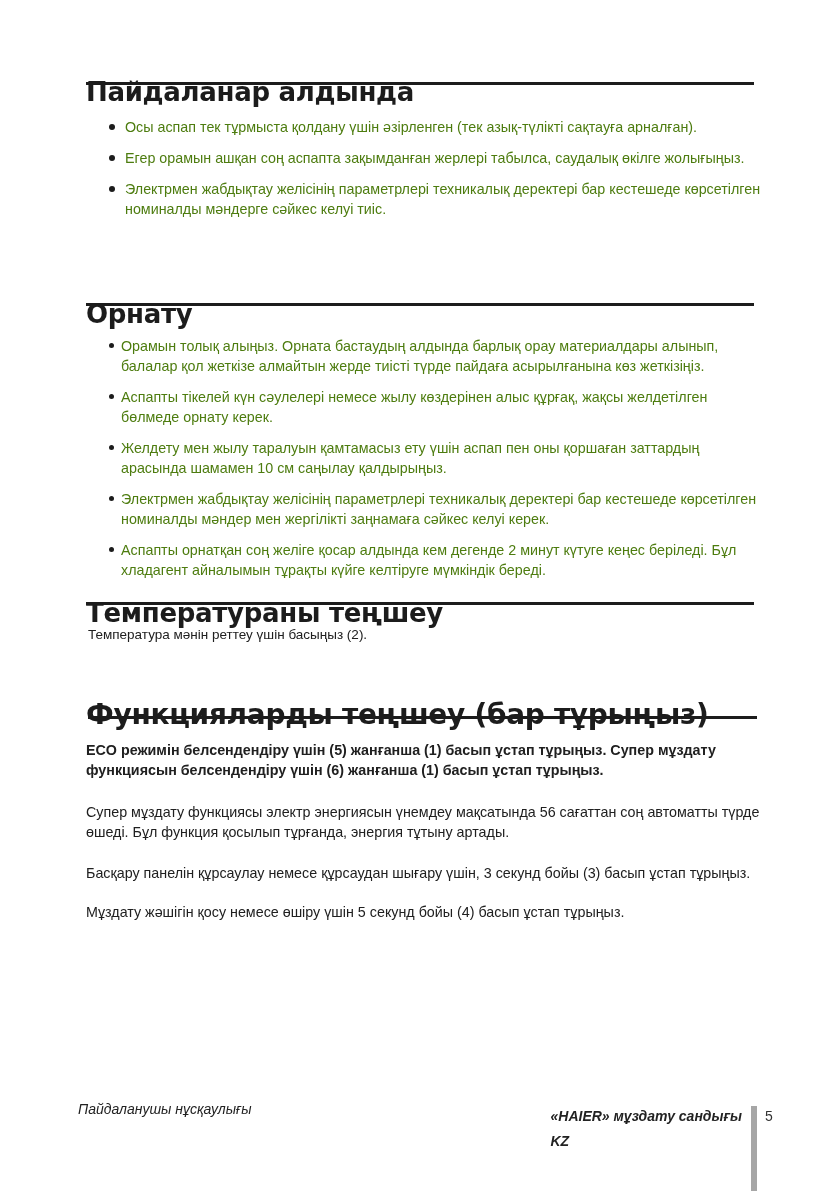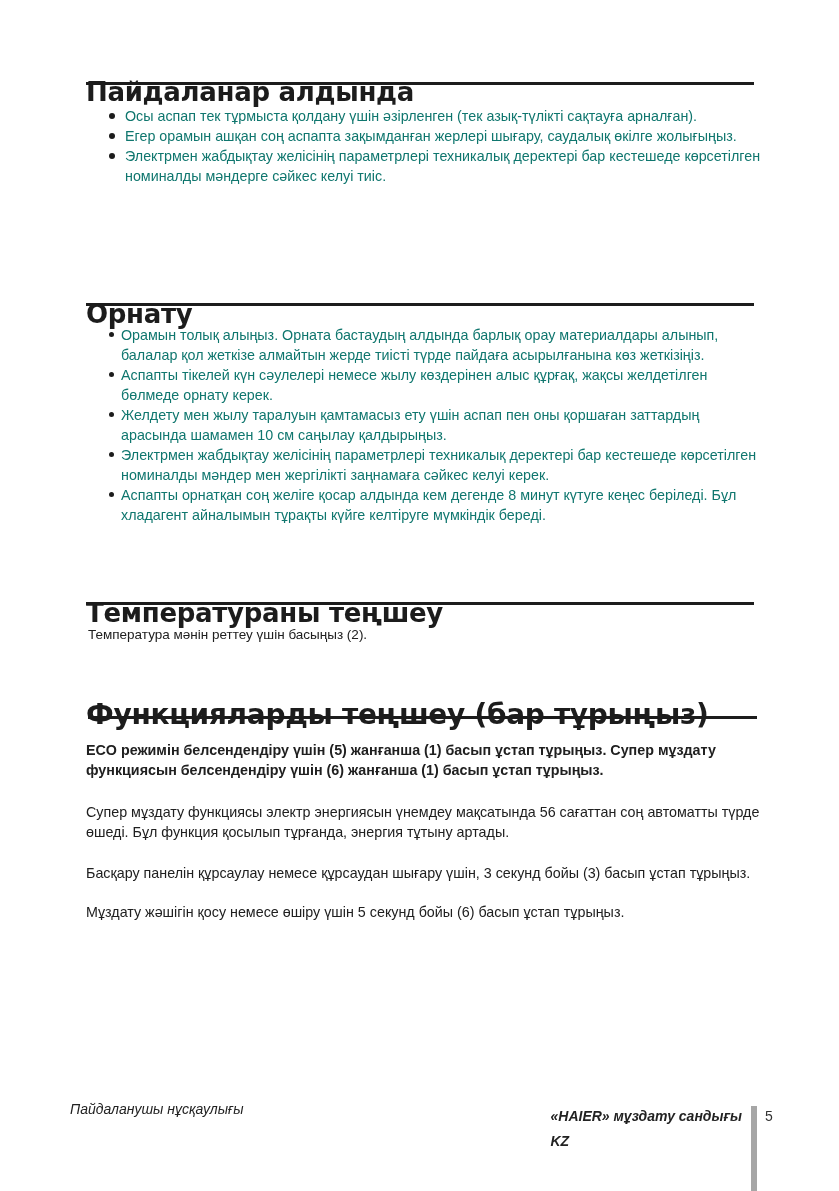--- a/index.html
+++ b/index.html
@@ -13,73 +13,73 @@
   .h1 {
     position: absolute; left: 86px; width: 668px;
     font-family: "DejaVu Sans", sans-serif;
     font-size: 26px; font-weight: bold; letter-spacing: -0.3px;
     color: #1c1c1c; line-height: 30px; white-space: nowrap;
   }
   .h1 .txt { display: inline-block; margin-top: 24px; }
   .rule { position: absolute; height: 3px; background: #1c1c1c; }
 
   .blist { position: absolute; margin: 0; padding: 0; list-style: none; }
-  .blist li { position: relative; font-size: 14.3px; line-height: 20px; color: #0f766e; }
+  .blist li { position: relative; font-size: 14.3px; line-height: 20px; color: #4d7c0f; margin-top: 11px; }
   .blist li .dot {
     position: absolute; left: -16px; top: 7px; width: 6px; height: 6px;
     border-radius: 50%; background: #1c1c1c;
   }
   .para { position: absolute; left: 86px; width: 680px; font-size: 14.3px; line-height: 20px; color: #202020; }
 
-  .footer-left { position: absolute; left: 70px; top: 1101px; font-size: 14px; font-style: italic; color: #222; }
+  .footer-left { position: absolute; left: 78px; top: 1101px; font-size: 14px; font-style: italic; color: #222; }
   .footer-right { position: absolute; right: 97px; top: 1104px; font-size: 14px; font-style: italic; font-weight: bold; color: #222; line-height: 25px; }
   .side-bar { position: absolute; left: 751px; top: 1106px; width: 6px; height: 85px; background: #a6a6a6; }
   .page-num { position: absolute; left: 765px; top: 1108px; font-size: 14px; color: #333; }
 </style>
 </head>
 <body>
 
 <div class="page">
 
   <div class="h1" style="top:53px;">
     <span class="txt">Пайдаланар алдында</span>
   </div>
   <div class="rule" style="left:86px; top:82px; width:668px;"></div>
   <ul class="blist" style="left:125px; top:106px; width:640px;">
     <li><span class="dot"></span><span>Осы аспап тек тұрмыста қолдану үшін әзірленген (тек азық-түлікті сақтауға арналған).</span></li>
-    <li><span class="dot"></span><span>Егер орамын ашқан соң аспапта зақымданған жерлері шығару, саудалық өкілге жолығыңыз.</span></li>
+    <li><span class="dot"></span><span>Егер орамын ашқан соң аспапта зақымданған жерлері табылса, саудалық өкілге жолығыңыз.</span></li>
     <li><span class="dot"></span><span>Электрмен жабдықтау желісінің параметрлері техникалық деректері бар кестешеде көрсетілген номиналды мәндерге сәйкес келуі тиіс.</span></li>
   </ul>
 
   <div class="h1" style="top:275px;">
     <span class="txt">Орнату</span>
   </div>
   <div class="rule" style="left:86px; top:303px; width:668px;"></div>
   <ul class="blist" style="left:121px; top:325px; width:645px;">
     <li><span class="dot" style="left:-12px;width:5px;height:5px;"></span><span>Орамын толық алыңыз. Орната бастаудың алдында барлық орау материалдары алынып, балалар қол жеткізе алмайтын жерде тиісті түрде пайдаға асырылғанына көз жеткізіңіз.</span></li>
     <li><span class="dot" style="left:-12px;width:5px;height:5px;"></span><span>Аспапты тікелей күн сәулелері немесе жылу көздерінен алыс құрғақ, жақсы желдетілген бөлмеде орнату керек.</span></li>
     <li><span class="dot" style="left:-12px;width:5px;height:5px;"></span><span>Желдету мен жылу таралуын қамтамасыз ету үшін аспап пен оны қоршаған заттардың арасында шамамен 10 см саңылау қалдырыңыз.</span></li>
     <li><span class="dot" style="left:-12px;width:5px;height:5px;"></span><span>Электрмен жабдықтау желісінің параметрлері техникалық деректері бар кестешеде көрсетілген номиналды мәндер мен жергілікті заңнамаға сәйкес келуі керек.</span></li>
-    <li><span class="dot" style="left:-12px;width:5px;height:5px;"></span><span>Аспапты орнатқан соң желіге қосар алдында кем дегенде 8 минут күтуге кеңес беріледі. Бұл хладагент айналымын тұрақты күйге келтіруге мүмкіндік береді.</span></li>
+    <li><span class="dot" style="left:-12px;width:5px;height:5px;"></span><span>Аспапты орнатқан соң желіге қосар алдында кем дегенде 2 минут күтуге кеңес беріледі. Бұл хладагент айналымын тұрақты күйге келтіруге мүмкіндік береді.</span></li>
   </ul>
 
   <div class="h1" style="top:574px;">
     <span class="txt">Температураны теңшеу</span>
   </div>
   <div class="rule" style="left:86px; top:602px; width:668px;"></div>
   <div class="para" style="top:625px; left:88px; font-size:13.5px;">Температура мәнін реттеу үшін басыңыз (2).</div>
 
   <div class="h1" style="top:676px; font-size:28px;">
     <span class="txt">Функцияларды теңшеу (бар тұрыңыз)</span>
   </div>
   <div class="rule" style="left:88px; top:716px; width:669px;"></div>
   <div class="para" style="top:740px;font-weight:bold;">ECO режимін белсендендіру үшін (5) жанғанша (1) басып ұстап тұрыңыз. Супер мұздату функциясын белсендендіру үшін  (6) жанғанша (1) басып ұстап тұрыңыз.</div>
   <div class="para" style="top:802px;">Супер мұздату функциясы электр энергиясын үнемдеу мақсатында 56 сағаттан соң автоматты түрде өшеді. Бұл функция қосылып тұрғанда, энергия тұтыну артады.</div>
   <div class="para" style="top:863px;">Басқару панелін құрсаулау немесе құрсаудан шығару үшін, 3 секунд бойы (3) басып ұстап тұрыңыз.</div>
-  <div class="para" style="top:902px;">Мұздату жәшігін қосу немесе өшіру үшін 5 секунд бойы (6) басып ұстап тұрыңыз.</div>
+  <div class="para" style="top:902px;">Мұздату жәшігін қосу немесе өшіру үшін 5 секунд бойы (4) басып ұстап тұрыңыз.</div>
 
   <div class="footer-left">Пайдаланушы нұсқаулығы</div>
   <div class="footer-right">
     <div>«HAIER» мұздату сандығы</div>
     <div>KZ</div>
   </div>
   <div class="side-bar"></div>
   <div class="page-num">5</div>
 </div>
 

